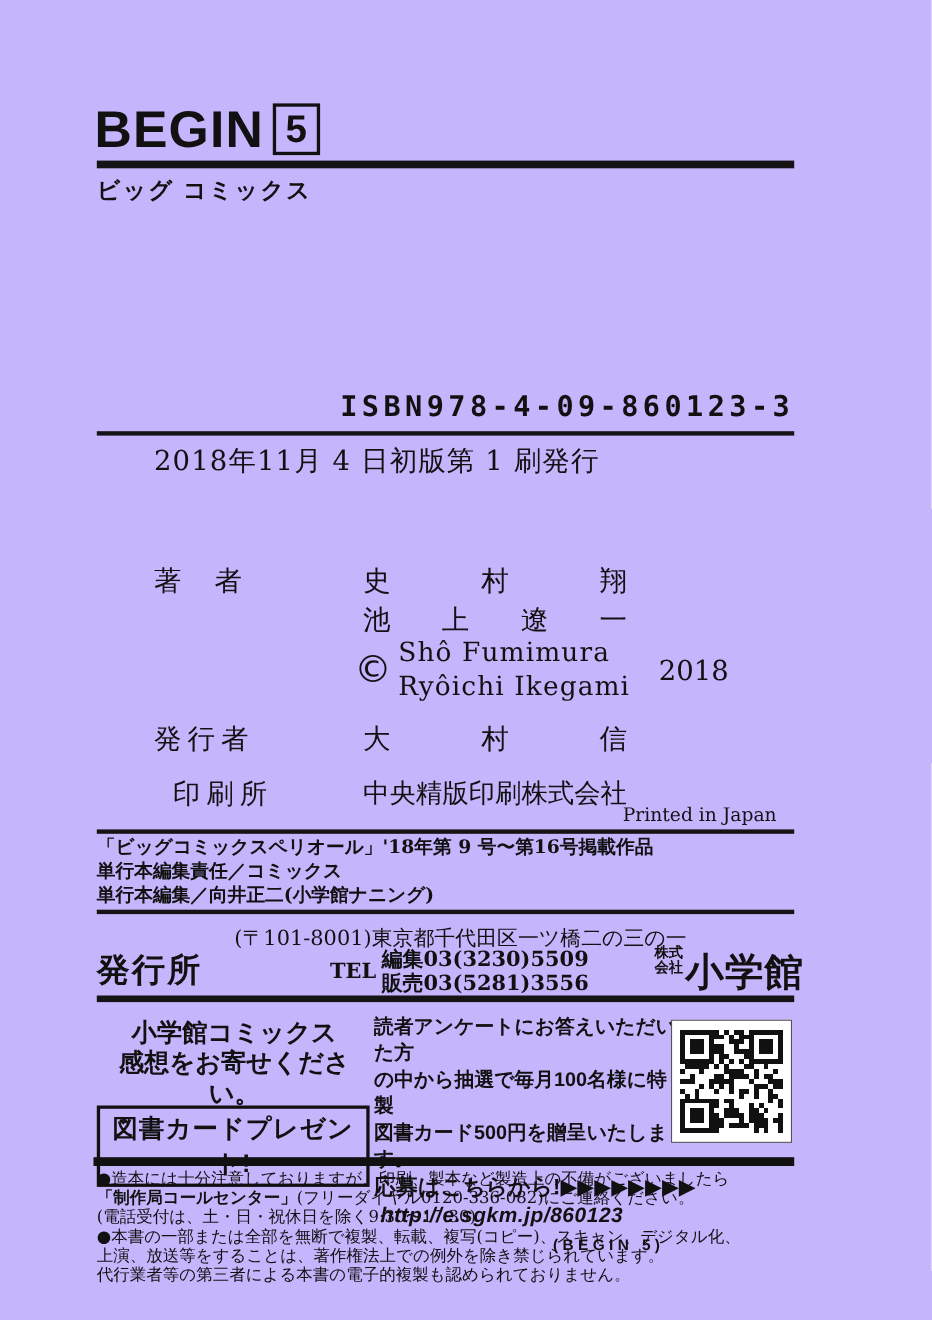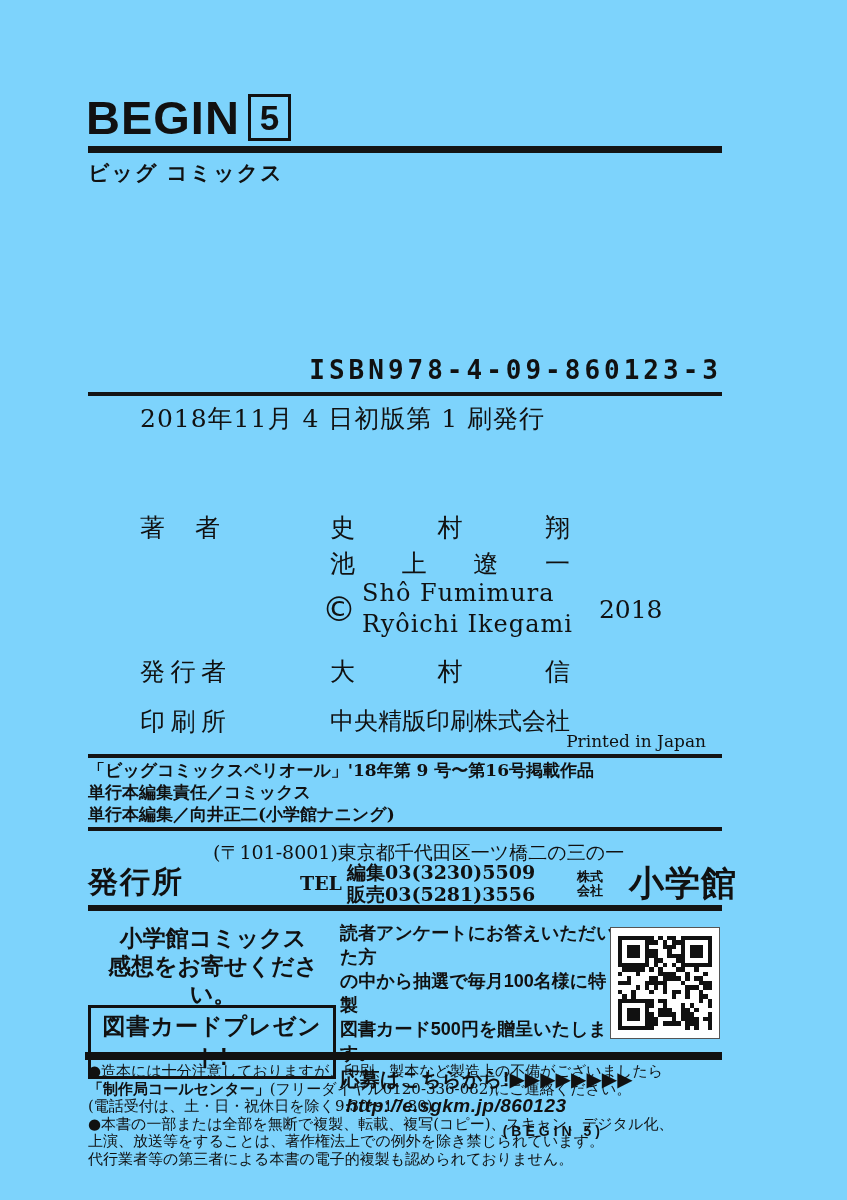--- a/index.html
+++ b/index.html
@@ -1,16 +1,16 @@
 <!DOCTYPE html>
 <html><head>
 <meta charset="utf-8">
 <style>
   html,body{margin:0;padding:0;background:#fff;}
-  .page{position:relative;width:847px;height:1200px;background:#7dd3fc;color:#111;overflow:hidden;
+  .page{position:relative;width:847px;height:1200px;background:#c4b5fd;color:#111;overflow:hidden;
         font-family:"DejaVu Serif",serif;}
   .sans{font-family:"Liberation Sans","DejaVu Sans",sans-serif;}
   .mono{font-family:"DejaVu Sans Mono",monospace;}
   .abs{position:absolute;}
   .rule{position:absolute;left:88px;width:634px;background:#141414;}
 
   
   .title-row{left:86px;top:94px;display:flex;align-items:center;}
   .title-text{font-weight:bold;font-size:47px;letter-spacing:1px;line-height:1;}
   .vol-box{display:inline-flex;align-items:center;justify-content:center;
@@ -34,21 +34,21 @@
 
   
   .serial{left:88px;top:759px;font-size:17px;font-weight:bold;line-height:22px;}
 
   
   .office-label{left:88px;top:862px;font-size:30px;font-weight:bold;letter-spacing:2px;text-align:center;}
   .office-address{left:213px;top:840px;font-size:19px;font-weight:normal;}
   .office-tel{left:300px;top:861px;display:flex;align-items:center;}
   .tel-label{font-size:19px;font-weight:bold;margin-right:5px;}
   .tel-lines{font-size:19px;font-weight:bold;line-height:22px;}
-  .company{left:577px;top:860px;display:flex;align-items:center;gap:24px;}
+  .company{left:595px;top:860px;display:flex;align-items:flex-start;}
   .company-prefix{font-size:13px;font-weight:bold;line-height:14px;margin-right:2px;}
   .company-name{font-size:35px;font-weight:bold;letter-spacing:1px;font-family:"DejaVu Sans",sans-serif;}
 
   
   .survey-left{left:88px;top:924px;width:250px;text-align:center;font-weight:bold;font-size:23px;line-height:28px;}
   .survey-box{left:88px;top:1005px;width:242px;border:3px solid #111;text-align:center;
               font-weight:bold;font-size:23px;padding:3px 0;letter-spacing:1px;}
   .survey-mid{left:340px;top:921px;width:278px;font-size:18px;line-height:24px;font-weight:bold;}
   .apply-line{font-size:20px;font-weight:bold;margin-top:2px;letter-spacing:0px;white-space:nowrap;}
   .url-line{font-size:19px;margin-top:3px;padding-left:6px;letter-spacing:0.5px;font-style:italic;}
@@ -86,21 +86,21 @@
     <span class="copy-names">
       <div>Shô Fumimura</div>
       <div>Ryôichi Ikegami</div>
     </span>
     <span class="copy-year">2018</span>
   </div>
 
   <div class="cred-label" style="top:655px;width:86px;">発行者</div>
   <div class="cred-value justify" style="top:655px;">大 村 信</div>
 
-  <div class="cred-label" style="top:705px;width:86px;">印刷所</div>
+  <div class="cred-label" style="top:705px;width:86px;margin-left:17px;">印刷所</div>
   <div class="cred-value" style="top:705px;font-size:24px;">中央精版印刷株式会社</div>
 
   <div class="abs printed-in">Printed in Japan</div>
   <div class="rule" style="top:754px;height:4px;"></div>
 
   <div class="abs serial">
     <div>「ビッグコミックスペリオール」'18年第 9 号〜第16号掲載作品</div>
     <div>単行本編集責任／コミックス</div>
     <div>単行本編集／向井正二(小学館ナニング)</div>
   </div>

